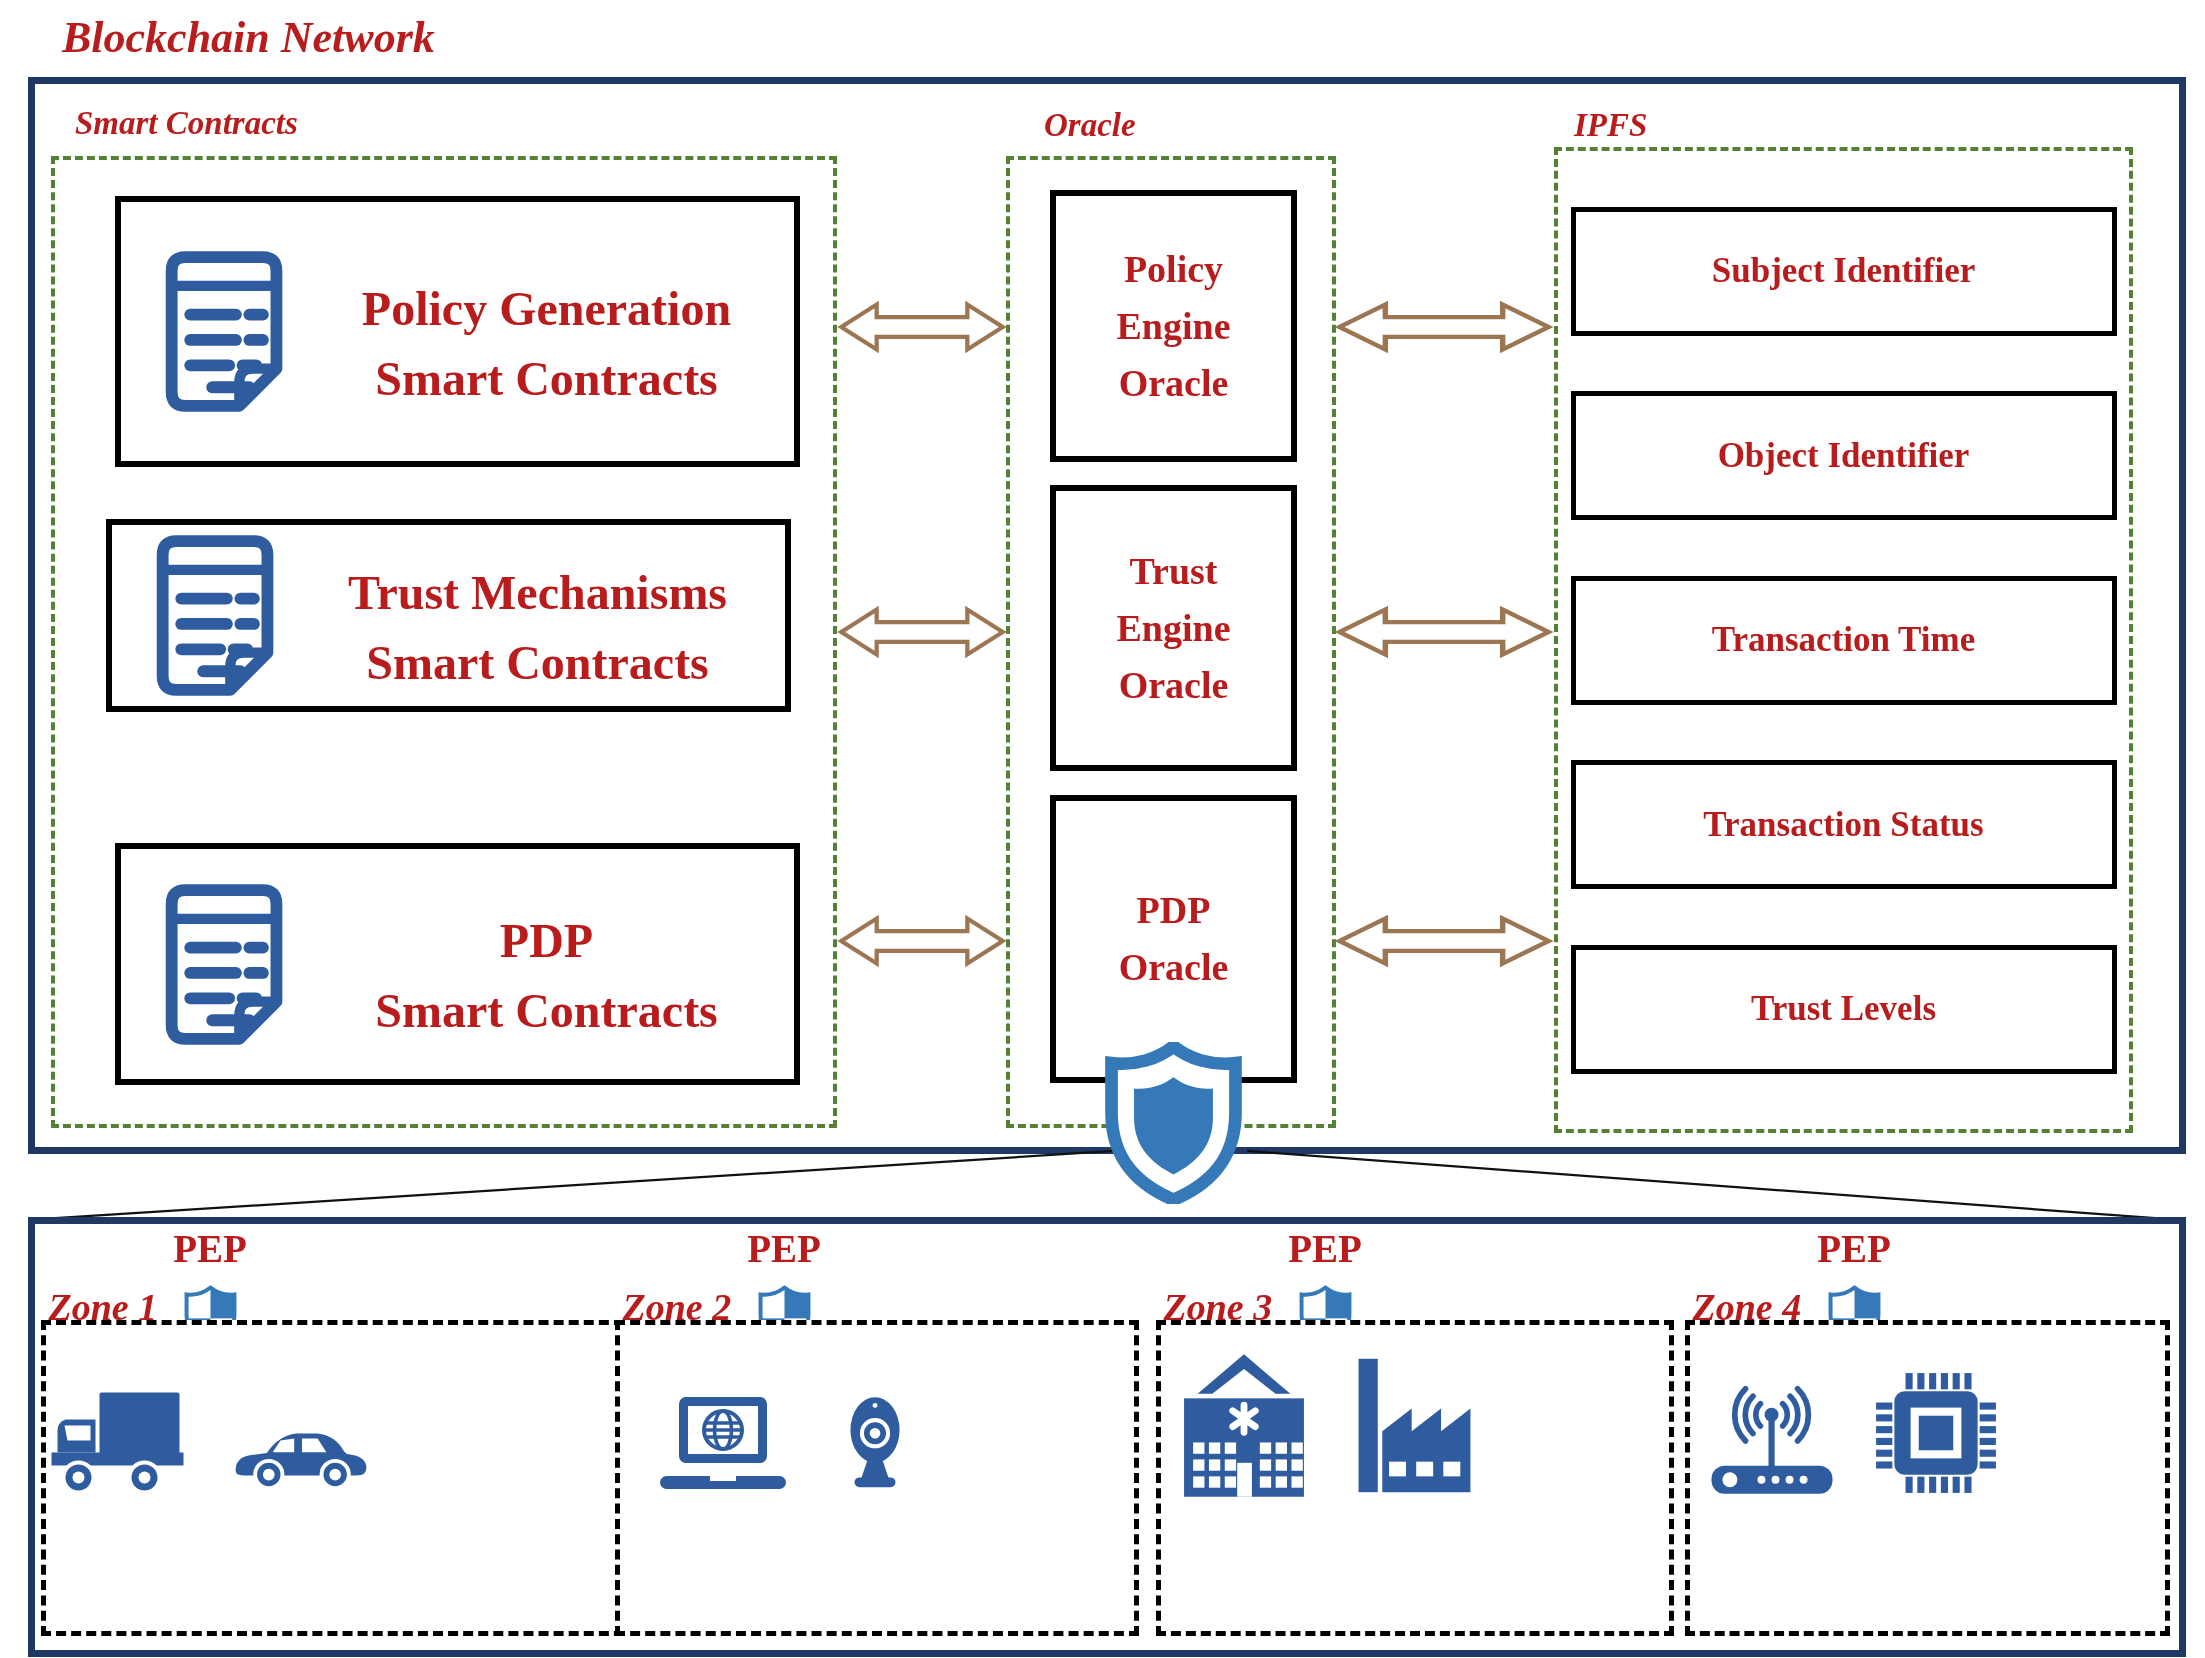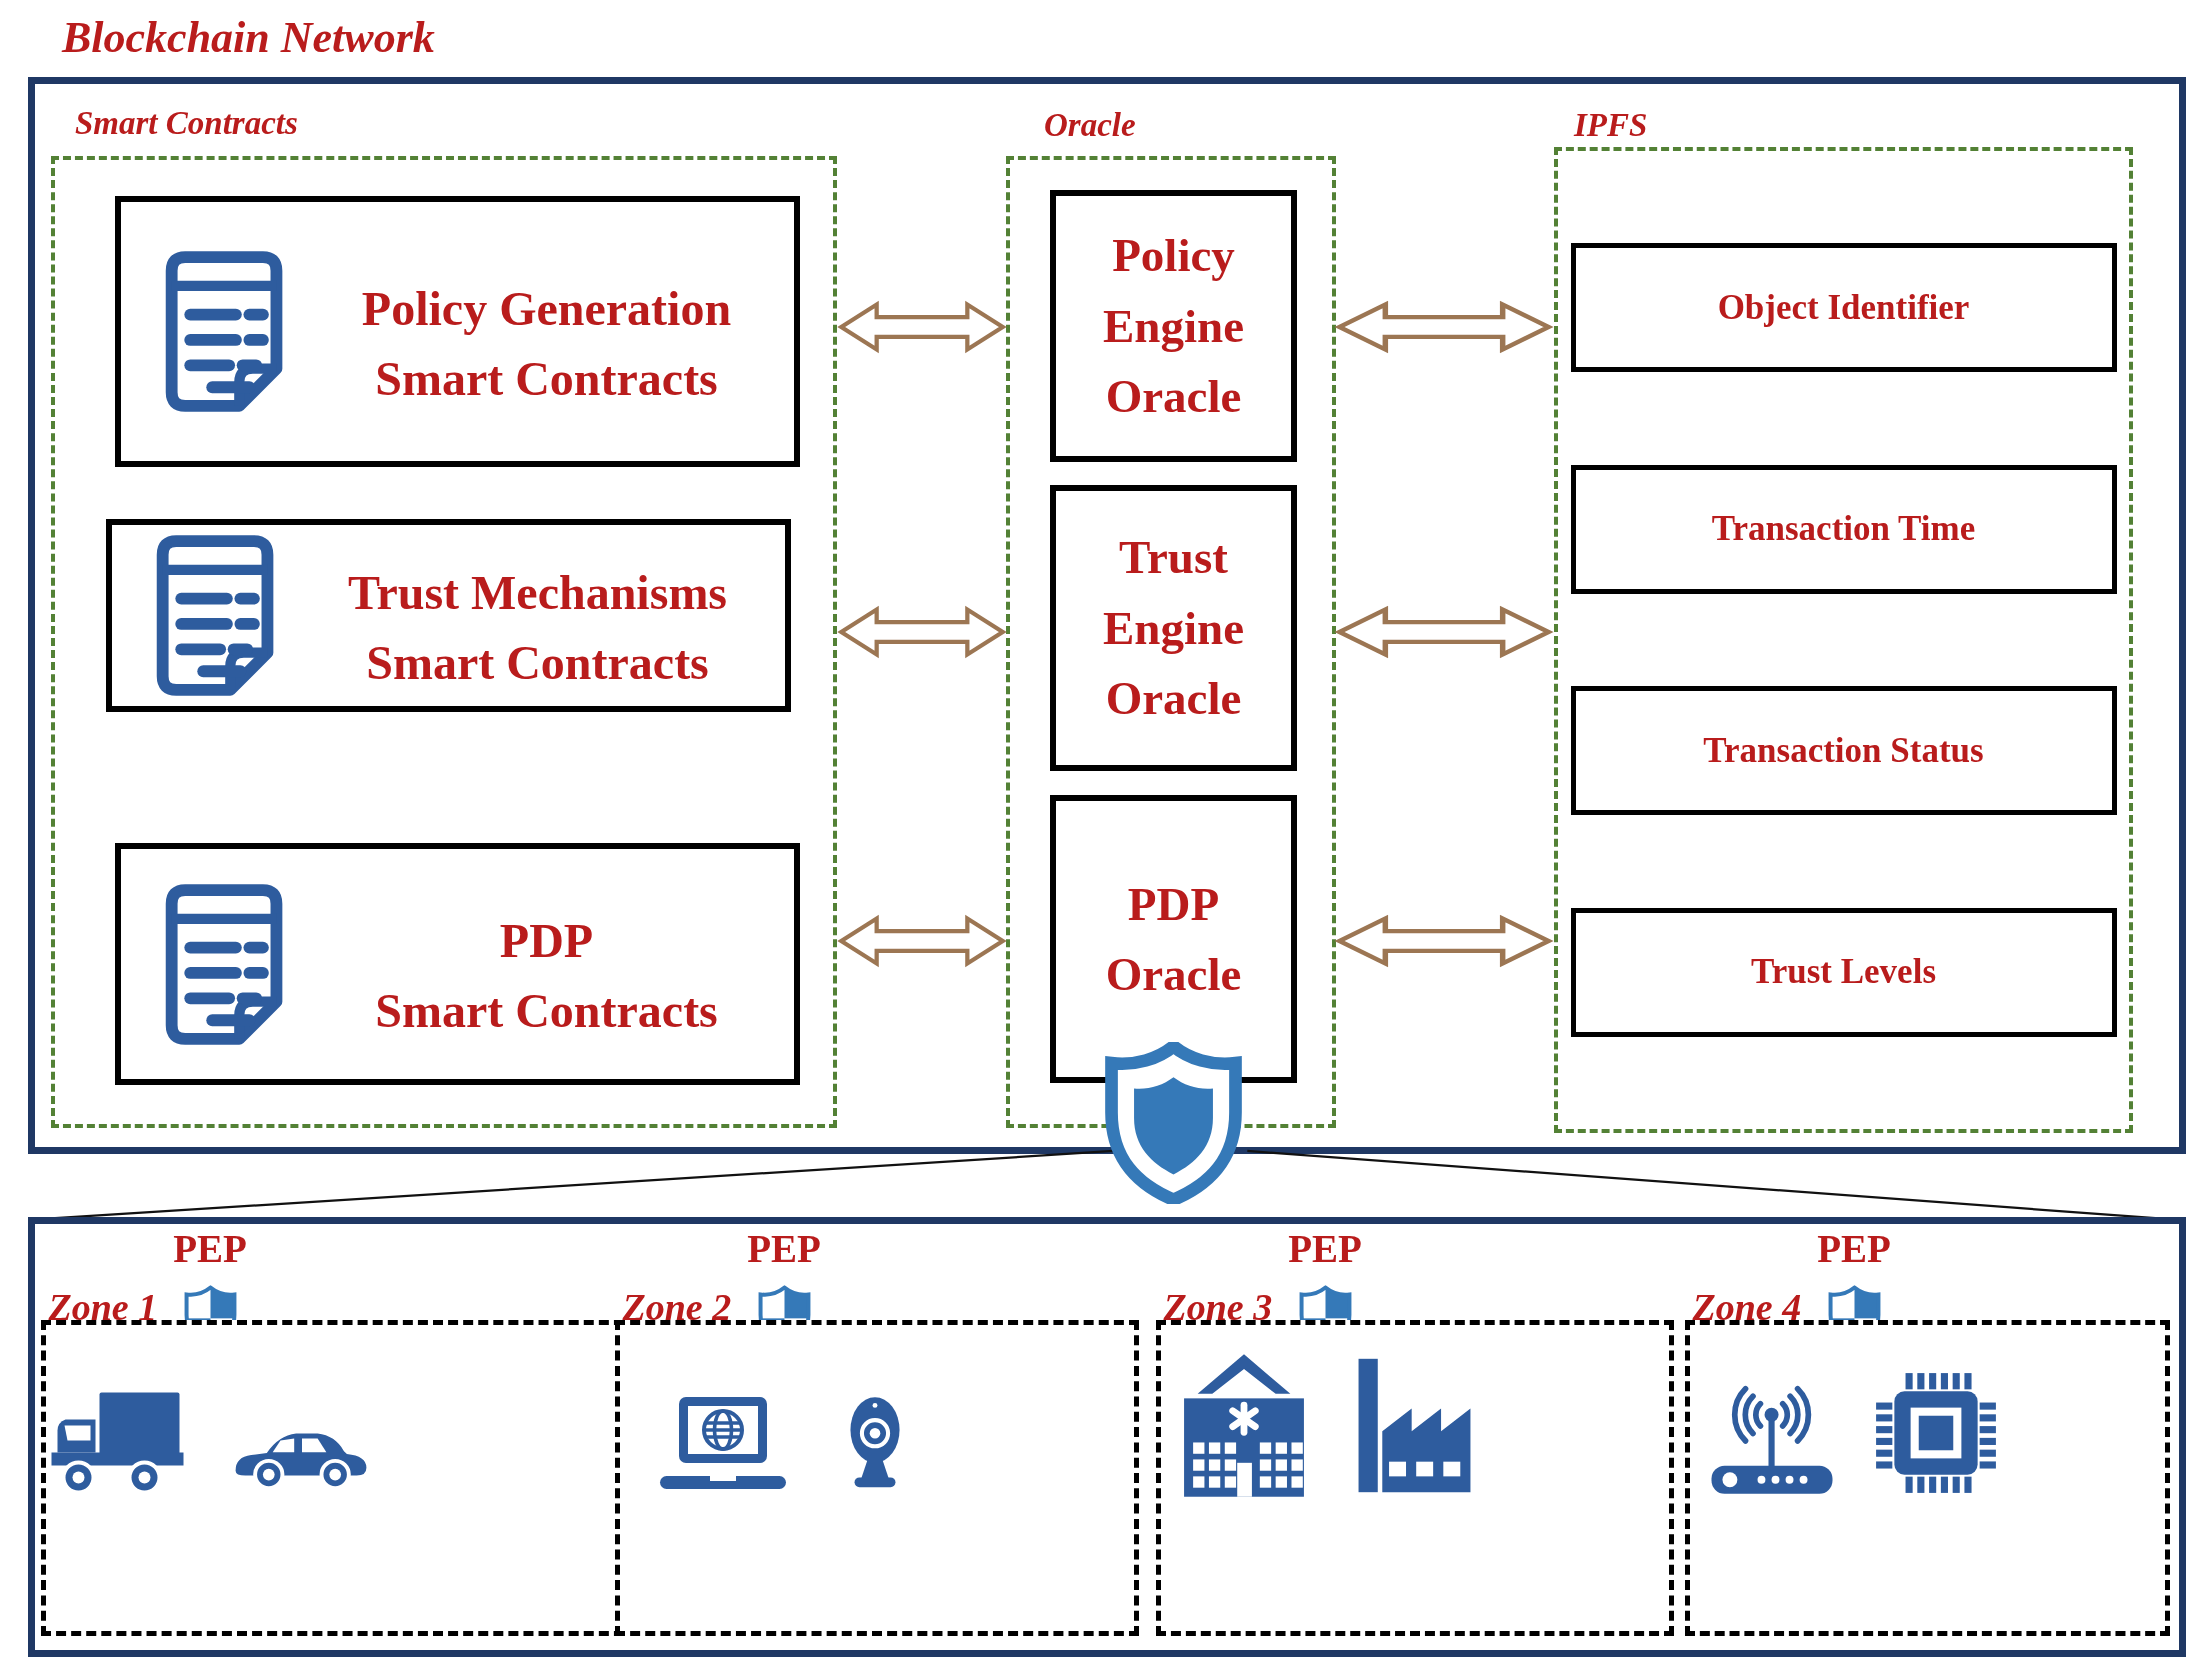--- a/index.html
+++ b/index.html
@@ -17,21 +17,21 @@
   .group-label { position:absolute; font-size:33px; font-weight:bold; font-style:italic; }
   .green-box { position:absolute; border:4.5px dashed #538135; box-sizing:border-box; }
 
   .black-box { position:absolute; border:6px solid #000; box-sizing:border-box; background:#fff; display:flex; align-items:center; }
   .doc-icon { width:169px; height:173px; margin-left:27px; flex:none; }
   .sc-text { flex:1; text-align:center; font-size:48px; font-weight:bold; line-height:1.45; padding-right:18px;margin-top:24px; }
   .sc-text .line { display:block; }
 
   .o-box { position:absolute; border:6px solid #000; box-sizing:border-box; background:#fff;
            display:flex; flex-direction:column; justify-content:center; text-align:center;
-           font-size:47px; font-weight:bold; line-height:1.5; }
+           font-size:38px; font-weight:bold; line-height:1.5; }
   .o-box .line { display:block; }
 
   .ipfs-green { display:flex; flex-direction:column; justify-content:space-evenly; align-items:center; }
   .ipfs-box { width:546px; height:129px; border:5.3px solid #000; box-sizing:border-box; background:#fff;
               display:flex; align-items:center; justify-content:center; font-size:35px; font-weight:bold; }
 
   .h-arrow { position:absolute; }
   .fan-lines { position:absolute; left:0; top:0; pointer-events:none; }
   .big-shield { position:absolute; left:1100px; top:1042px; width:147px; height:162px; }
 
@@ -276,20 +276,23 @@
   </div>
 
   <div class="o-box" style="left:1050px;top:795px;width:247px;height:288px">
     <span class="line">PDP</span>
     <span class="line">Oracle</span>
   </div>
 
   <div class="group-label" style="left:1574px;top:107px">IPFS</div>
   <div class="green-box ipfs-green" style="left:1554px;top:147px;width:579px;height:986px">
     <div class="ipfs-box">
+        <span>Subject Identifier</span>
+      </div>
+    <div class="ipfs-box">
         <span>Object Identifier</span>
       </div>
     <div class="ipfs-box">
         <span>Transaction Time</span>
       </div>
     <div class="ipfs-box">
         <span>Transaction Status</span>
       </div>
     <div class="ipfs-box">
         <span>Trust Levels</span>

